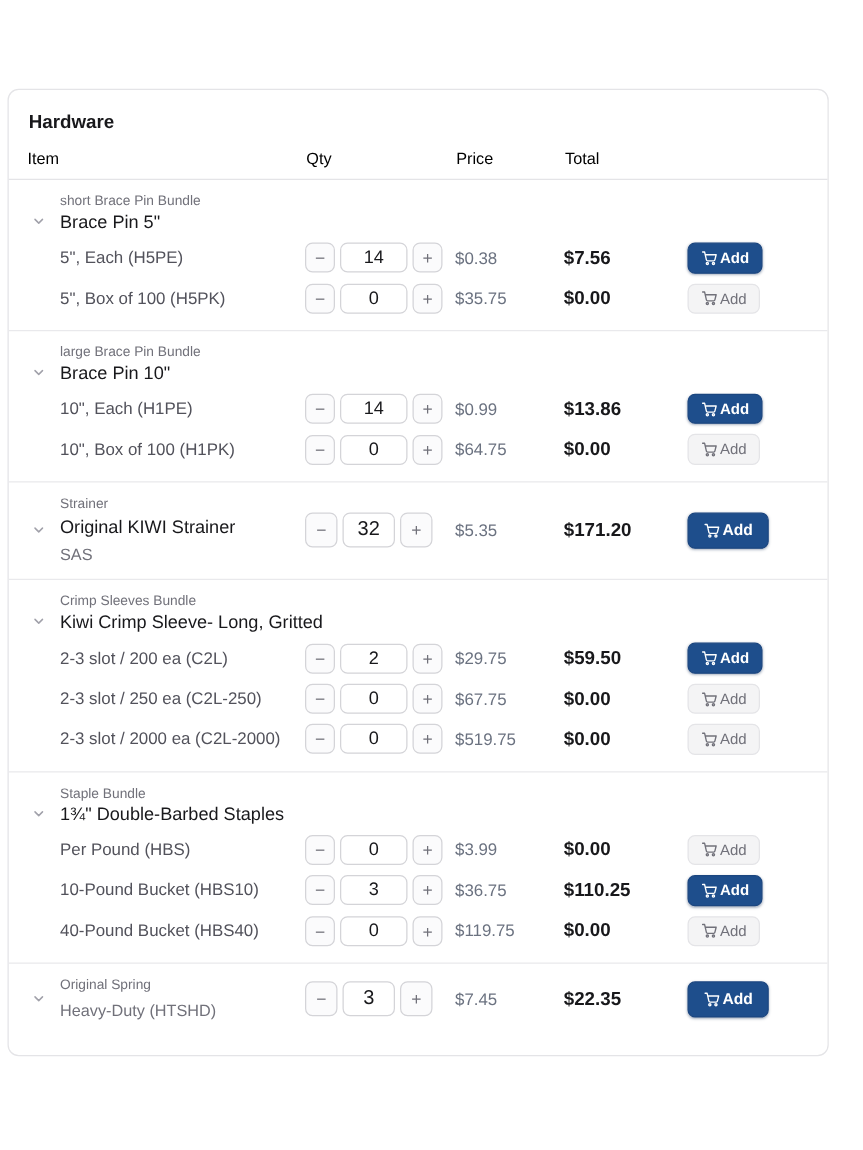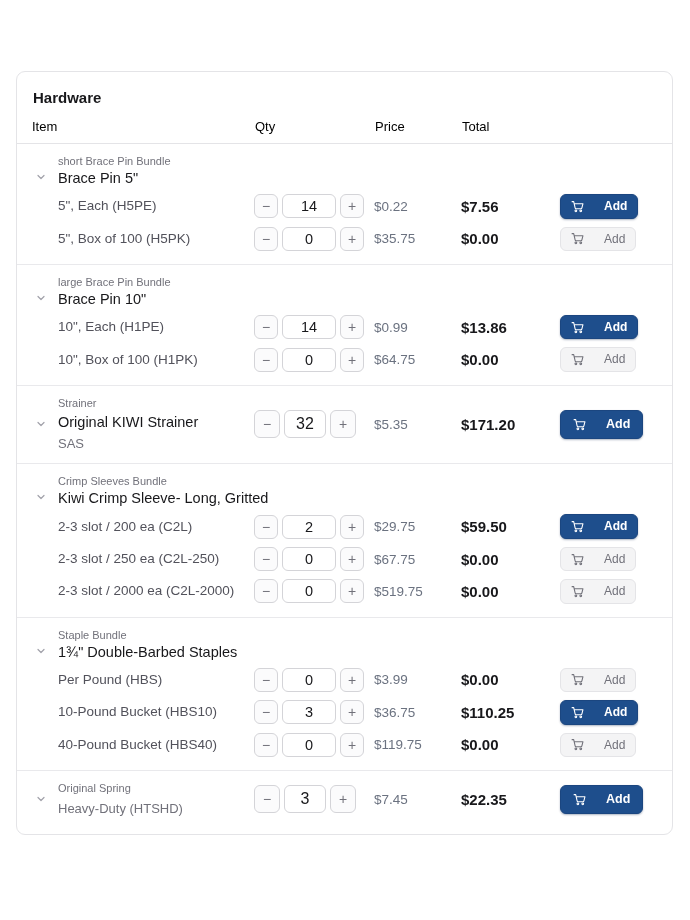--- a/index.html
+++ b/index.html
@@ -6,25 +6,25 @@
   html, body { margin: 0; padding: 0; background: #ffffff; }
   body {
     font-family: "Liberation Sans", sans-serif;
     color: #18181b;
     width: 690px;
     height: 920px;
     overflow: hidden;
   }
   .card {
     width: 657px;
-    margin: 71px auto 0 16px;
+    margin: 71px auto 0 6px;
     background: #fff;
     border: 1px solid #e4e4e7;
     border-radius: 9px;
-    padding-bottom: 6px;
+    padding-bottom: 16px;
   }
   .card-title {
     margin: 17px 16px 0 16px;
     font-size: 15px;
     font-weight: 700;
     color: #18181b;
   }
   .thead {
     display: grid;
     grid-template-columns: 223px 120px 87px 1fr;
@@ -65,21 +65,21 @@
   }
   .qtybox {
     width: 54px; height: 24px;
     border: 1px solid #d4d4d8; border-radius: 6px;
     background: #fff; color: #18181b;
     font-size: 14.5px; text-align: center; padding: 0;
     font-family: inherit;
   }
 
   .addbtn {
-    display: inline-flex; align-items: center; gap: 20px;
+    display: inline-flex; align-items: center; gap: 2px;
     border-radius: 6px; padding: 4px 10px;
     font-size: 12px; cursor: pointer; font-family: inherit;
     border: 1px solid transparent; line-height: 1.2;
   }
   .addbtn svg { display: block; }
   .addbtn.primary {
     background: #1e4e8c; border-color: #1b4680; color: #fff;
     font-weight: 700; box-shadow: 0 1px 2px rgba(16,42,84,.35);
   }
   .addbtn.muted {
@@ -120,21 +120,21 @@
         </div>
         <div class="row">
           <div class="cell-item">5", Each (H5PE)</div>
           <div class="cell-qty">
             <div class="stepper">
               <button class="step">−</button>
               <input class="qtybox" value="14" style="">
               <button class="step">+</button>
             </div>
           </div>
-          <div class="cell-price">$0.22</div>
+          <div class="cell-price">$0.38</div>
           <div class="cell-total">$7.56</div>
           <div class="cell-add"><button class="addbtn primary">
               <span class="carticon">
                 <svg width="13" height="13" viewBox="0 0 24 24" fill="none" stroke="currentColor" stroke-width="2" stroke-linecap="round" stroke-linejoin="round">
                   <circle cx="9" cy="20" r="1.6"></circle>
                   <circle cx="18" cy="20" r="1.6"></circle>
                   <path d="M2 3h3l2.6 11.6a1.8 1.8 0 0 0 1.8 1.4h8.9a1.8 1.8 0 0 0 1.8-1.4L22 7H6"></path>
                 </svg>
               </span>
               <span>Add</span>

